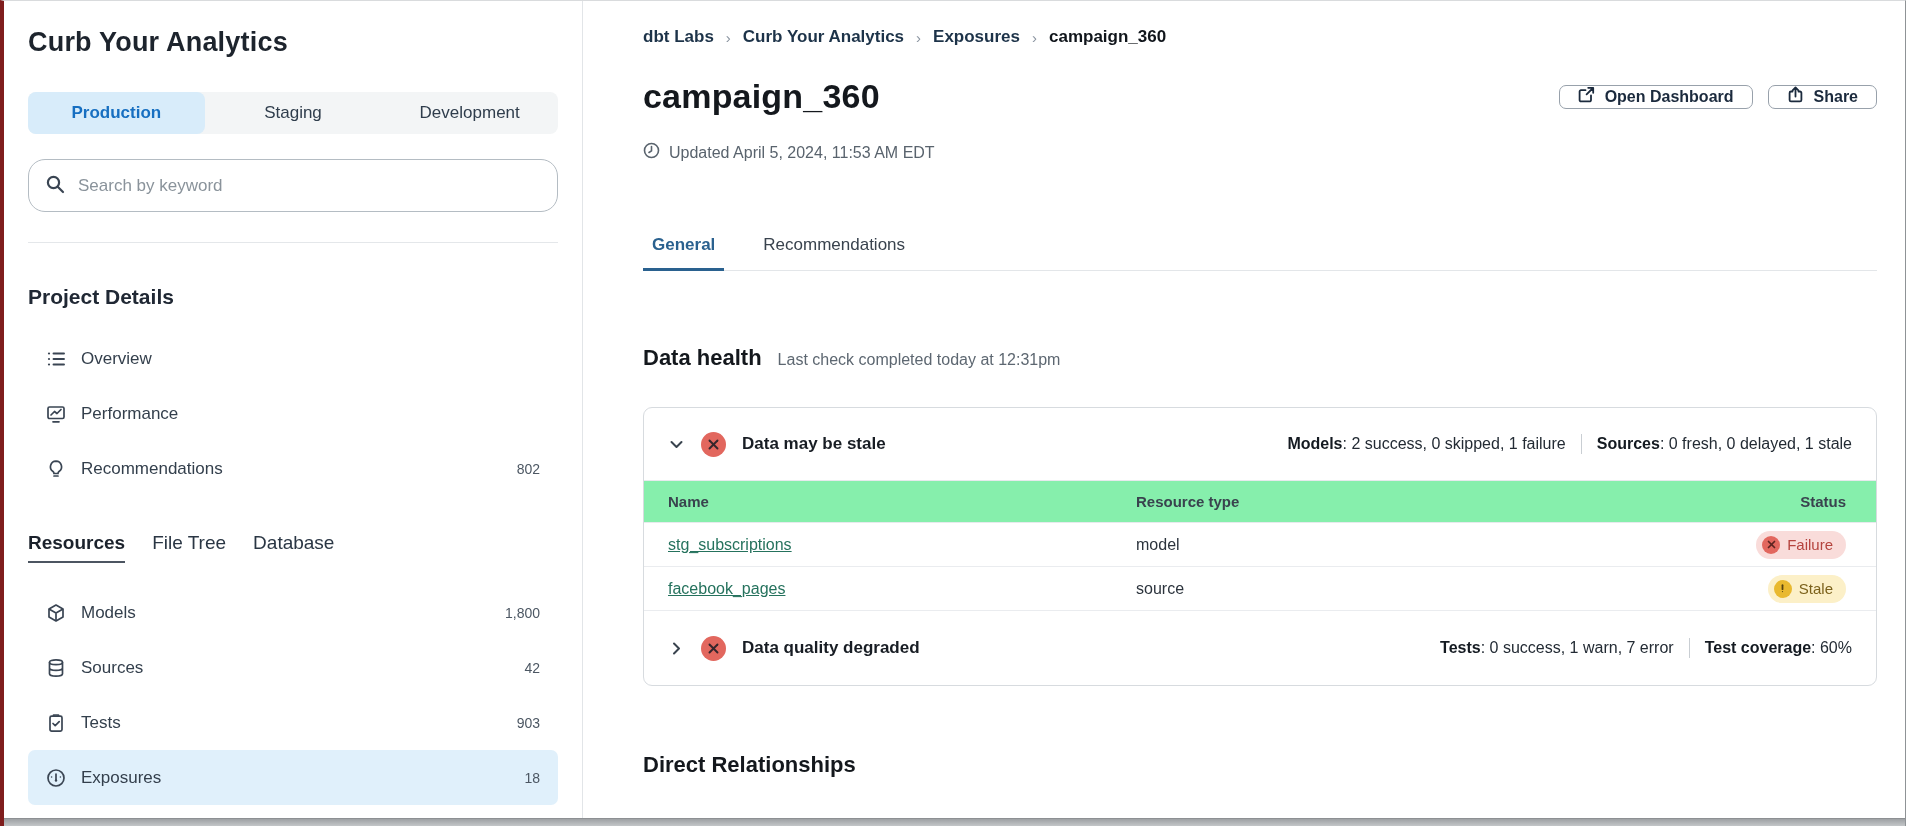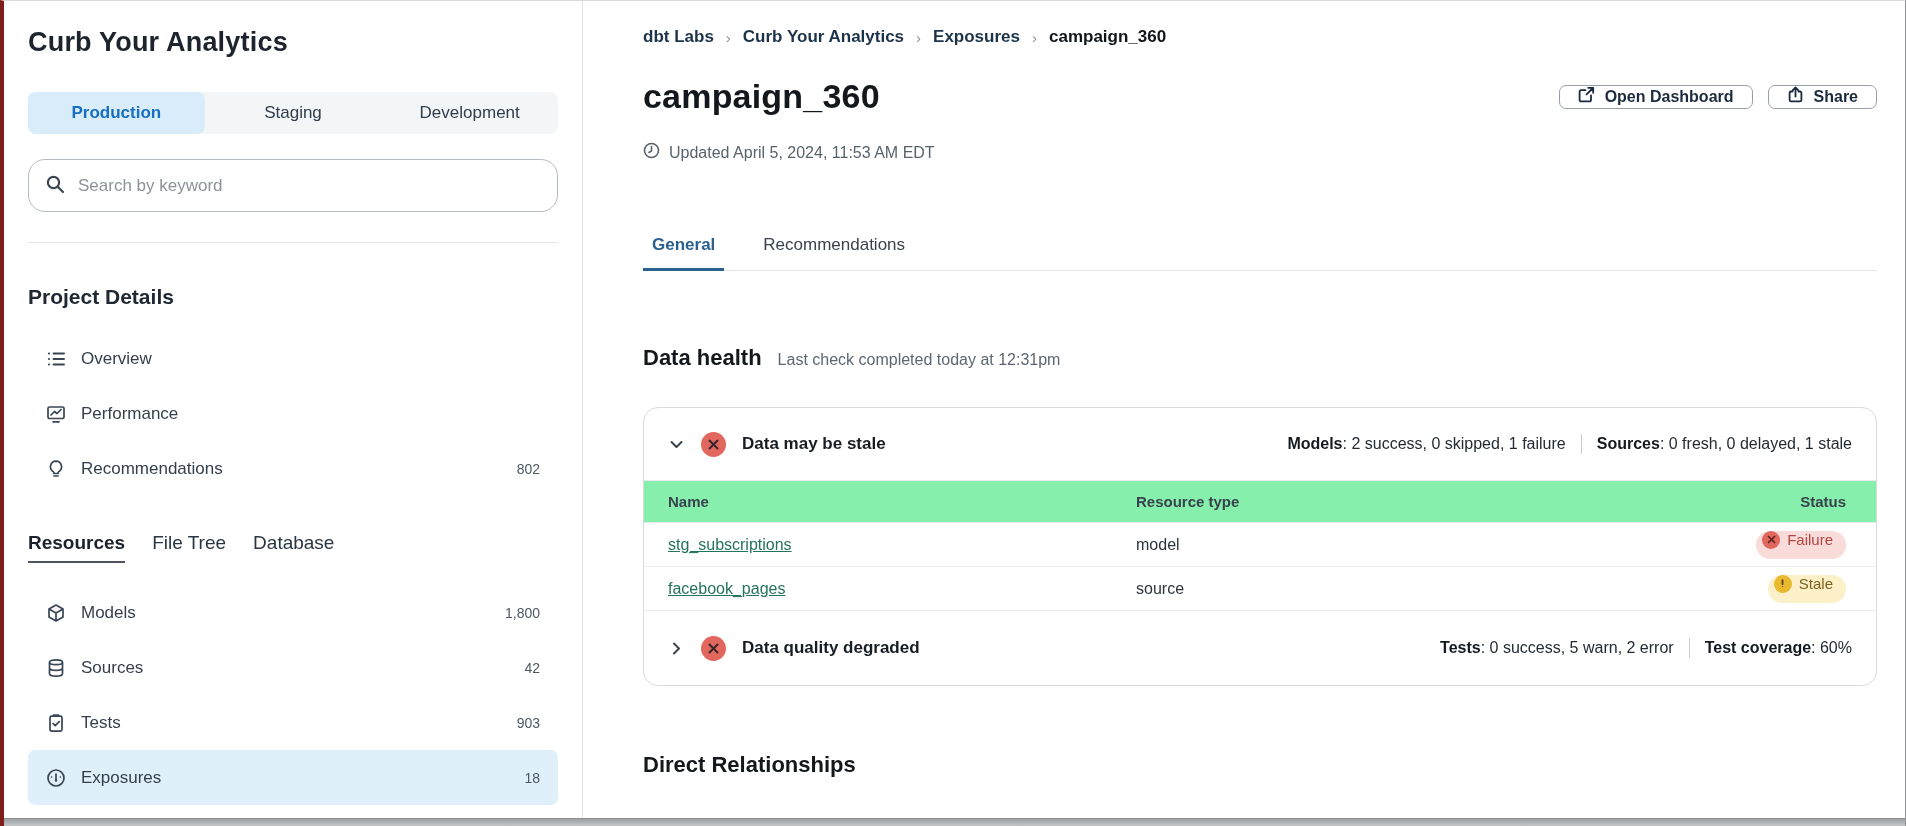--- a/index.html
+++ b/index.html
@@ -49,38 +49,38 @@
   .title-actions { margin-left: auto; display: flex; gap: 15px; }
   .btn { height: 24px; padding: 0 18px; border: 1px solid #98a1ab; border-radius: 7px; background: #fff; display: flex; align-items: center; gap: 10px; font-size: 16px; font-weight: 700; color: #1b2a3d; font-family: inherit; cursor: pointer; }
   .updated-row { margin-top: 26px; display: flex; align-items: center; gap: 9px; font-size: 16px; color: #59636d; }
   .page-tabs { margin-top: 72px; display: flex; gap: 30px; border-bottom: 1px solid #e3e6e9; }
   .page-tab { padding: 0 9px 13px 9px; font-size: 17px; color: #39434e; border-bottom: 3px solid transparent; margin-bottom: -1px; cursor: pointer; }
   .page-tab.active { color: #2a618f; font-weight: 600; border-bottom-color: #2a618f; }
   .section-head { margin-top: 74px; display: flex; align-items: baseline; gap: 16px; }
   .section-title { font-size: 22px; font-weight: 600; color: #14181d; }
   .section-sub { font-size: 16px; color: #5d6771; }
 
-  .health-card { margin-top: 36px; border: 1px solid #d7dbdf; border-radius: 15px; background: #fff; }
+  .health-card { margin-top: 36px; border: 1px solid #d7dbdf; border-radius: 9px; background: #fff; }
   .group-header { display: flex; align-items: center; padding: 0 24px; height: 72px; gap: 16px; }
   .group-header.collapsed { height: 74px; }
   .chev { color: #39434e; display: flex; cursor: pointer; }
   .status-circle { width: 25px; height: 25px; border-radius: 50%; background: #e2675e; display: flex; align-items: center; justify-content: center; flex-shrink: 0; }
   .group-title { font-size: 17px; font-weight: 700; color: #181d24; }
   .group-summary { margin-left: auto; display: flex; align-items: center; font-size: 16px; color: #232b34; white-space: nowrap; }
   .group-summary b { color: #141a21; }
   .vdiv { width: 1px; height: 20px; background: #c9ced3; margin: 0 15px; }
 
   .health-table { border-top: 1px solid #e7eaed; }
   .trow { display: grid; grid-template-columns: 468px 1fr 208px; align-items: center; }
   .thead { background: #86efac; height: 42px; font-size: 15px; font-weight: 700; color: #39434e; border-bottom: 1px solid #e7eaed; }
   .tbody-row { height: 44px; font-size: 16px; color: #2c343d; border-bottom: 1px solid #eaecef; }
   .cell { padding-left: 24px; }
   .cell.status { padding-right: 30px; padding-left: 0; display: flex; justify-content: flex-end; }
   .res-link { color: #25725d; text-decoration: underline; cursor: pointer; }
-  .badge { display: inline-flex; align-items: flex-start; gap: 7px; height: 28px; padding: 0 13px 0 6px; border-radius: 15px; font-size: 15px; }
+  .badge { display: inline-flex; align-items: center; gap: 7px; height: 28px; padding: 0 13px 0 6px; border-radius: 15px; font-size: 15px; }
   .badge .dot { width: 18px; height: 18px; border-radius: 50%; display: flex; align-items: center; justify-content: center; }
   .badge.failure { background: #f9dcda; color: #b5443e; }
   .badge.failure .dot { background: #e2675e; }
   .badge.stale { background: #fcf0c8; color: #7c621c; }
   .badge.stale .dot { background: #e9b92f; }
 
   .dr-heading { margin-top: 66px; font-size: 22px; font-weight: 600; color: #14181d; }
 </style>
 </head>
 <body>
@@ -326,21 +326,21 @@
               </svg>
           </span>
           <span class="status-circle">
             <svg width="13" height="13" viewBox="0 0 13 13" fill="none" stroke="#35262c" stroke-width="1.9" stroke-linecap="round">
                 <line x1="2.5" y1="2.5" x2="10.5" y2="10.5"></line>
                 <line x1="10.5" y1="2.5" x2="2.5" y2="10.5"></line>
               </svg>
           </span>
           <span class="group-title">Data quality degraded</span>
           <span class="group-summary">
-            <span><b>Tests</b><span>: 0 success, 5 warn, 2 error</span></span>
+            <span><b>Tests</b><span>: 0 success, 1 warn, 7 error</span></span>
             <span class="vdiv"></span>
             <span><b>Test coverage</b><span>: 60%</span></span>
           </span>
         </div>
       </div>
 
       <h2 class="dr-heading">Direct Relationships</h2>
 
     </main>
   </div>

